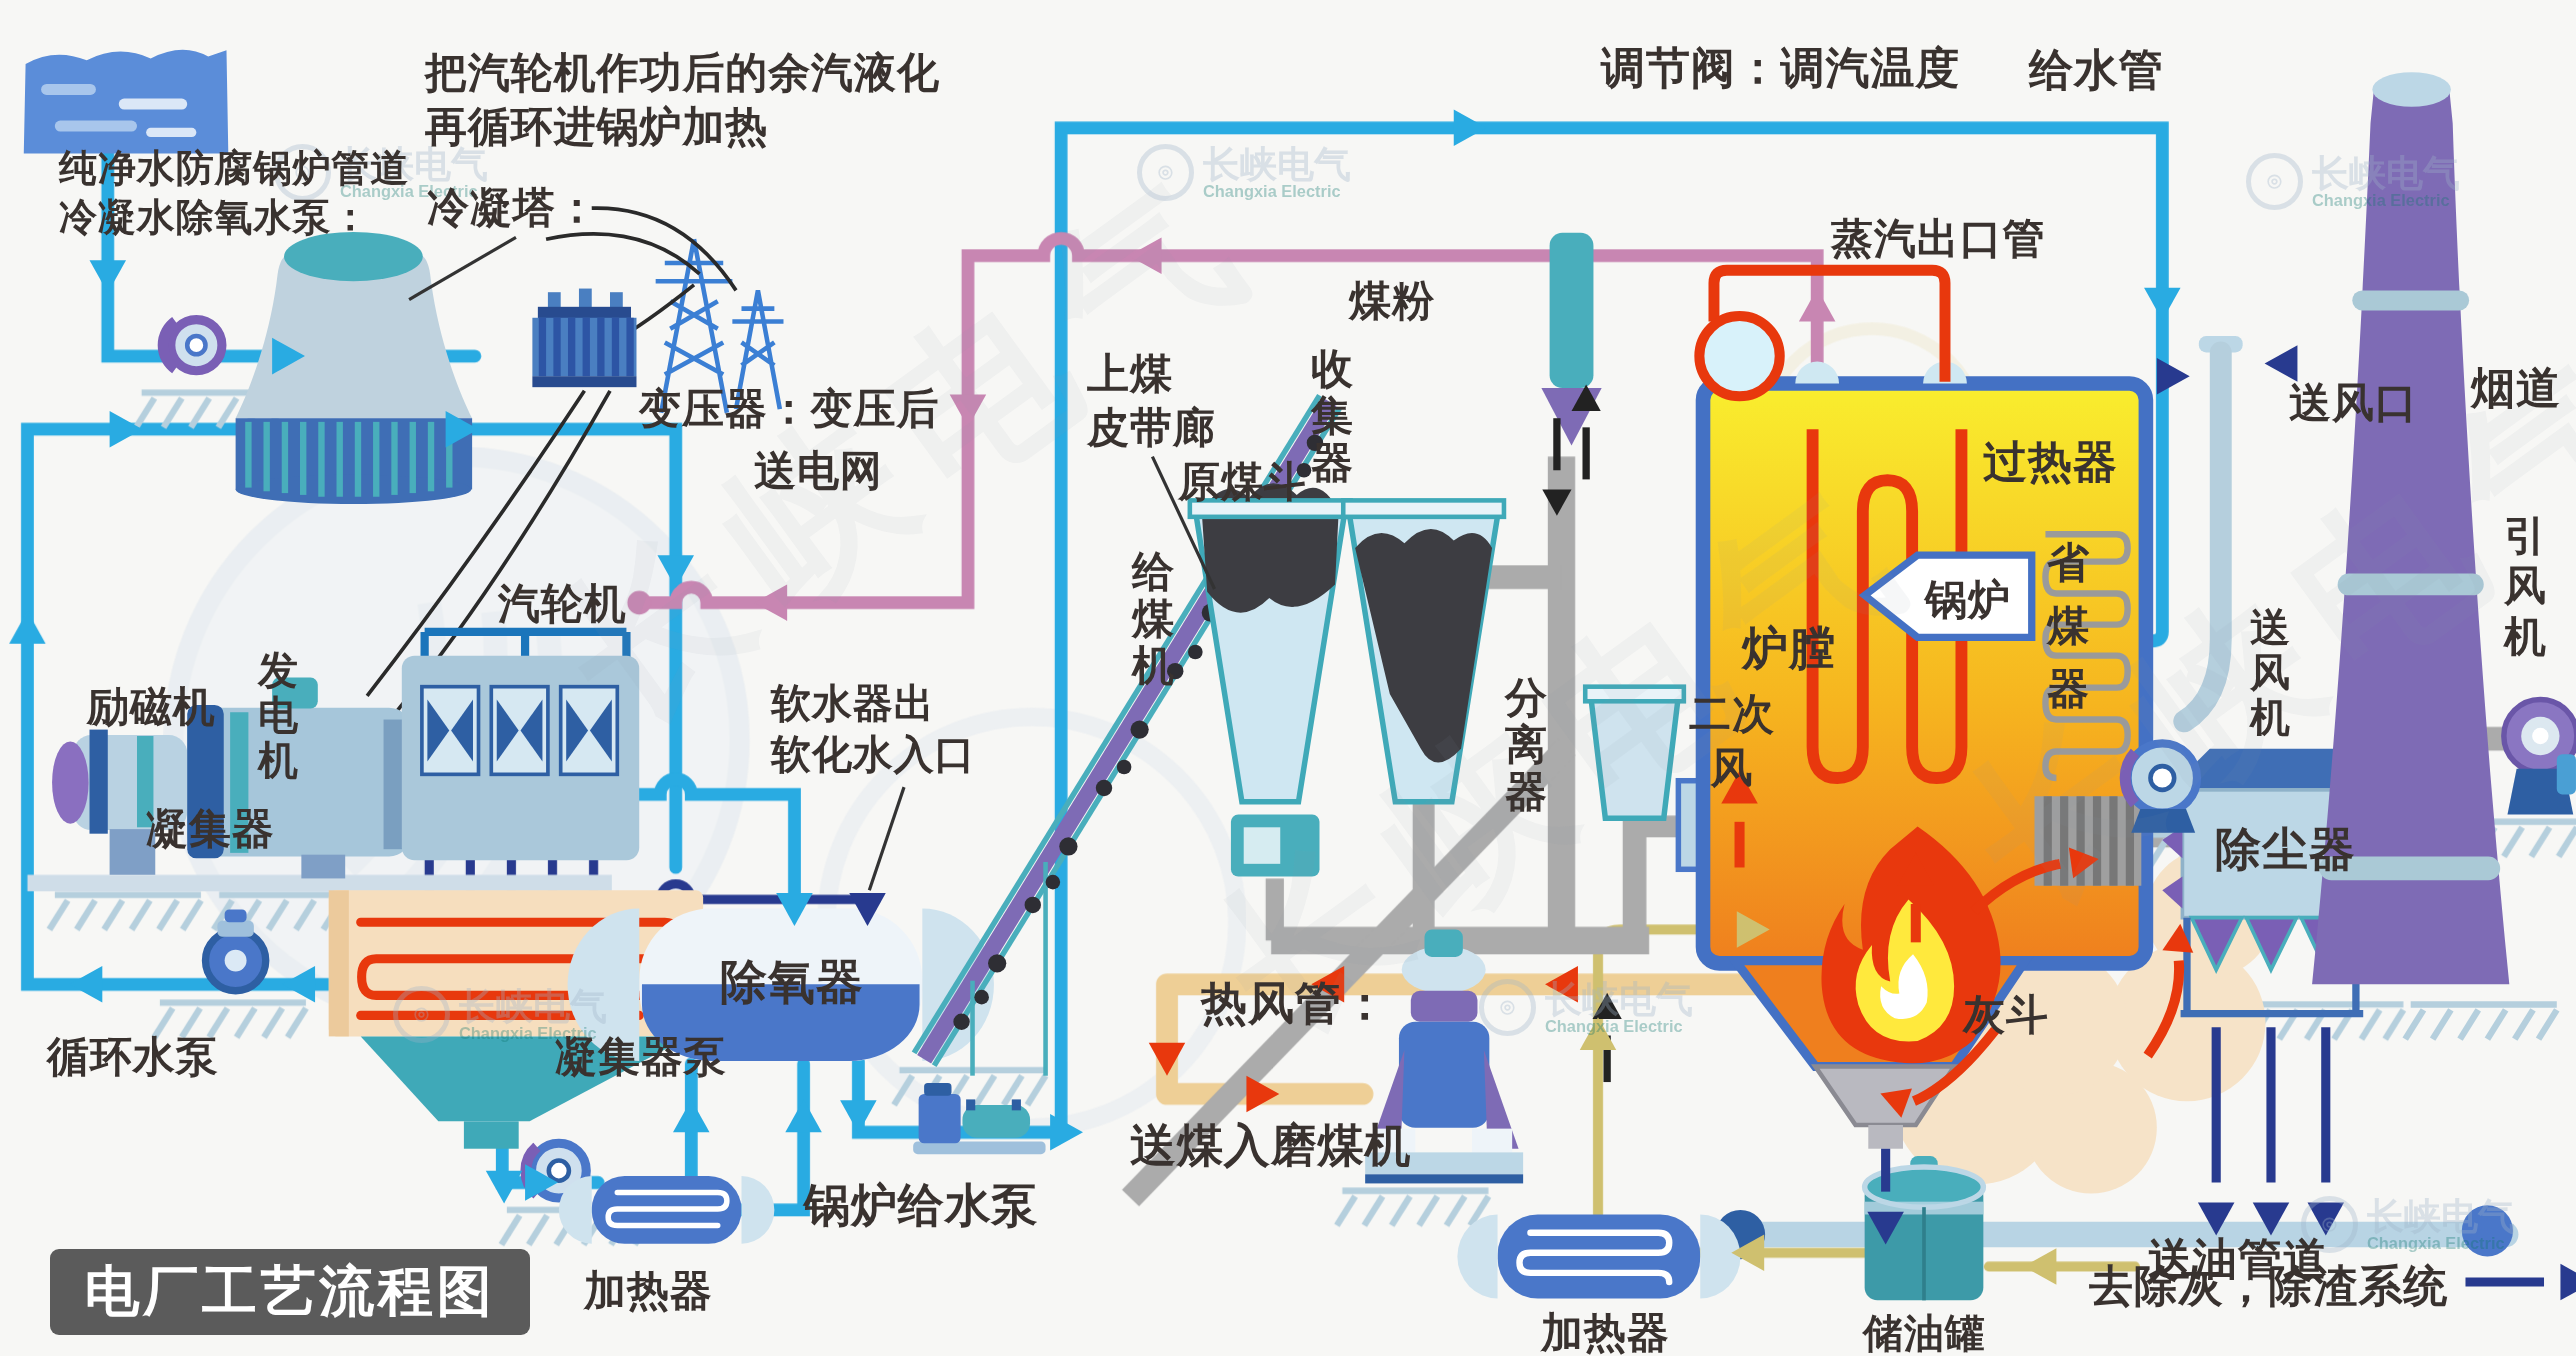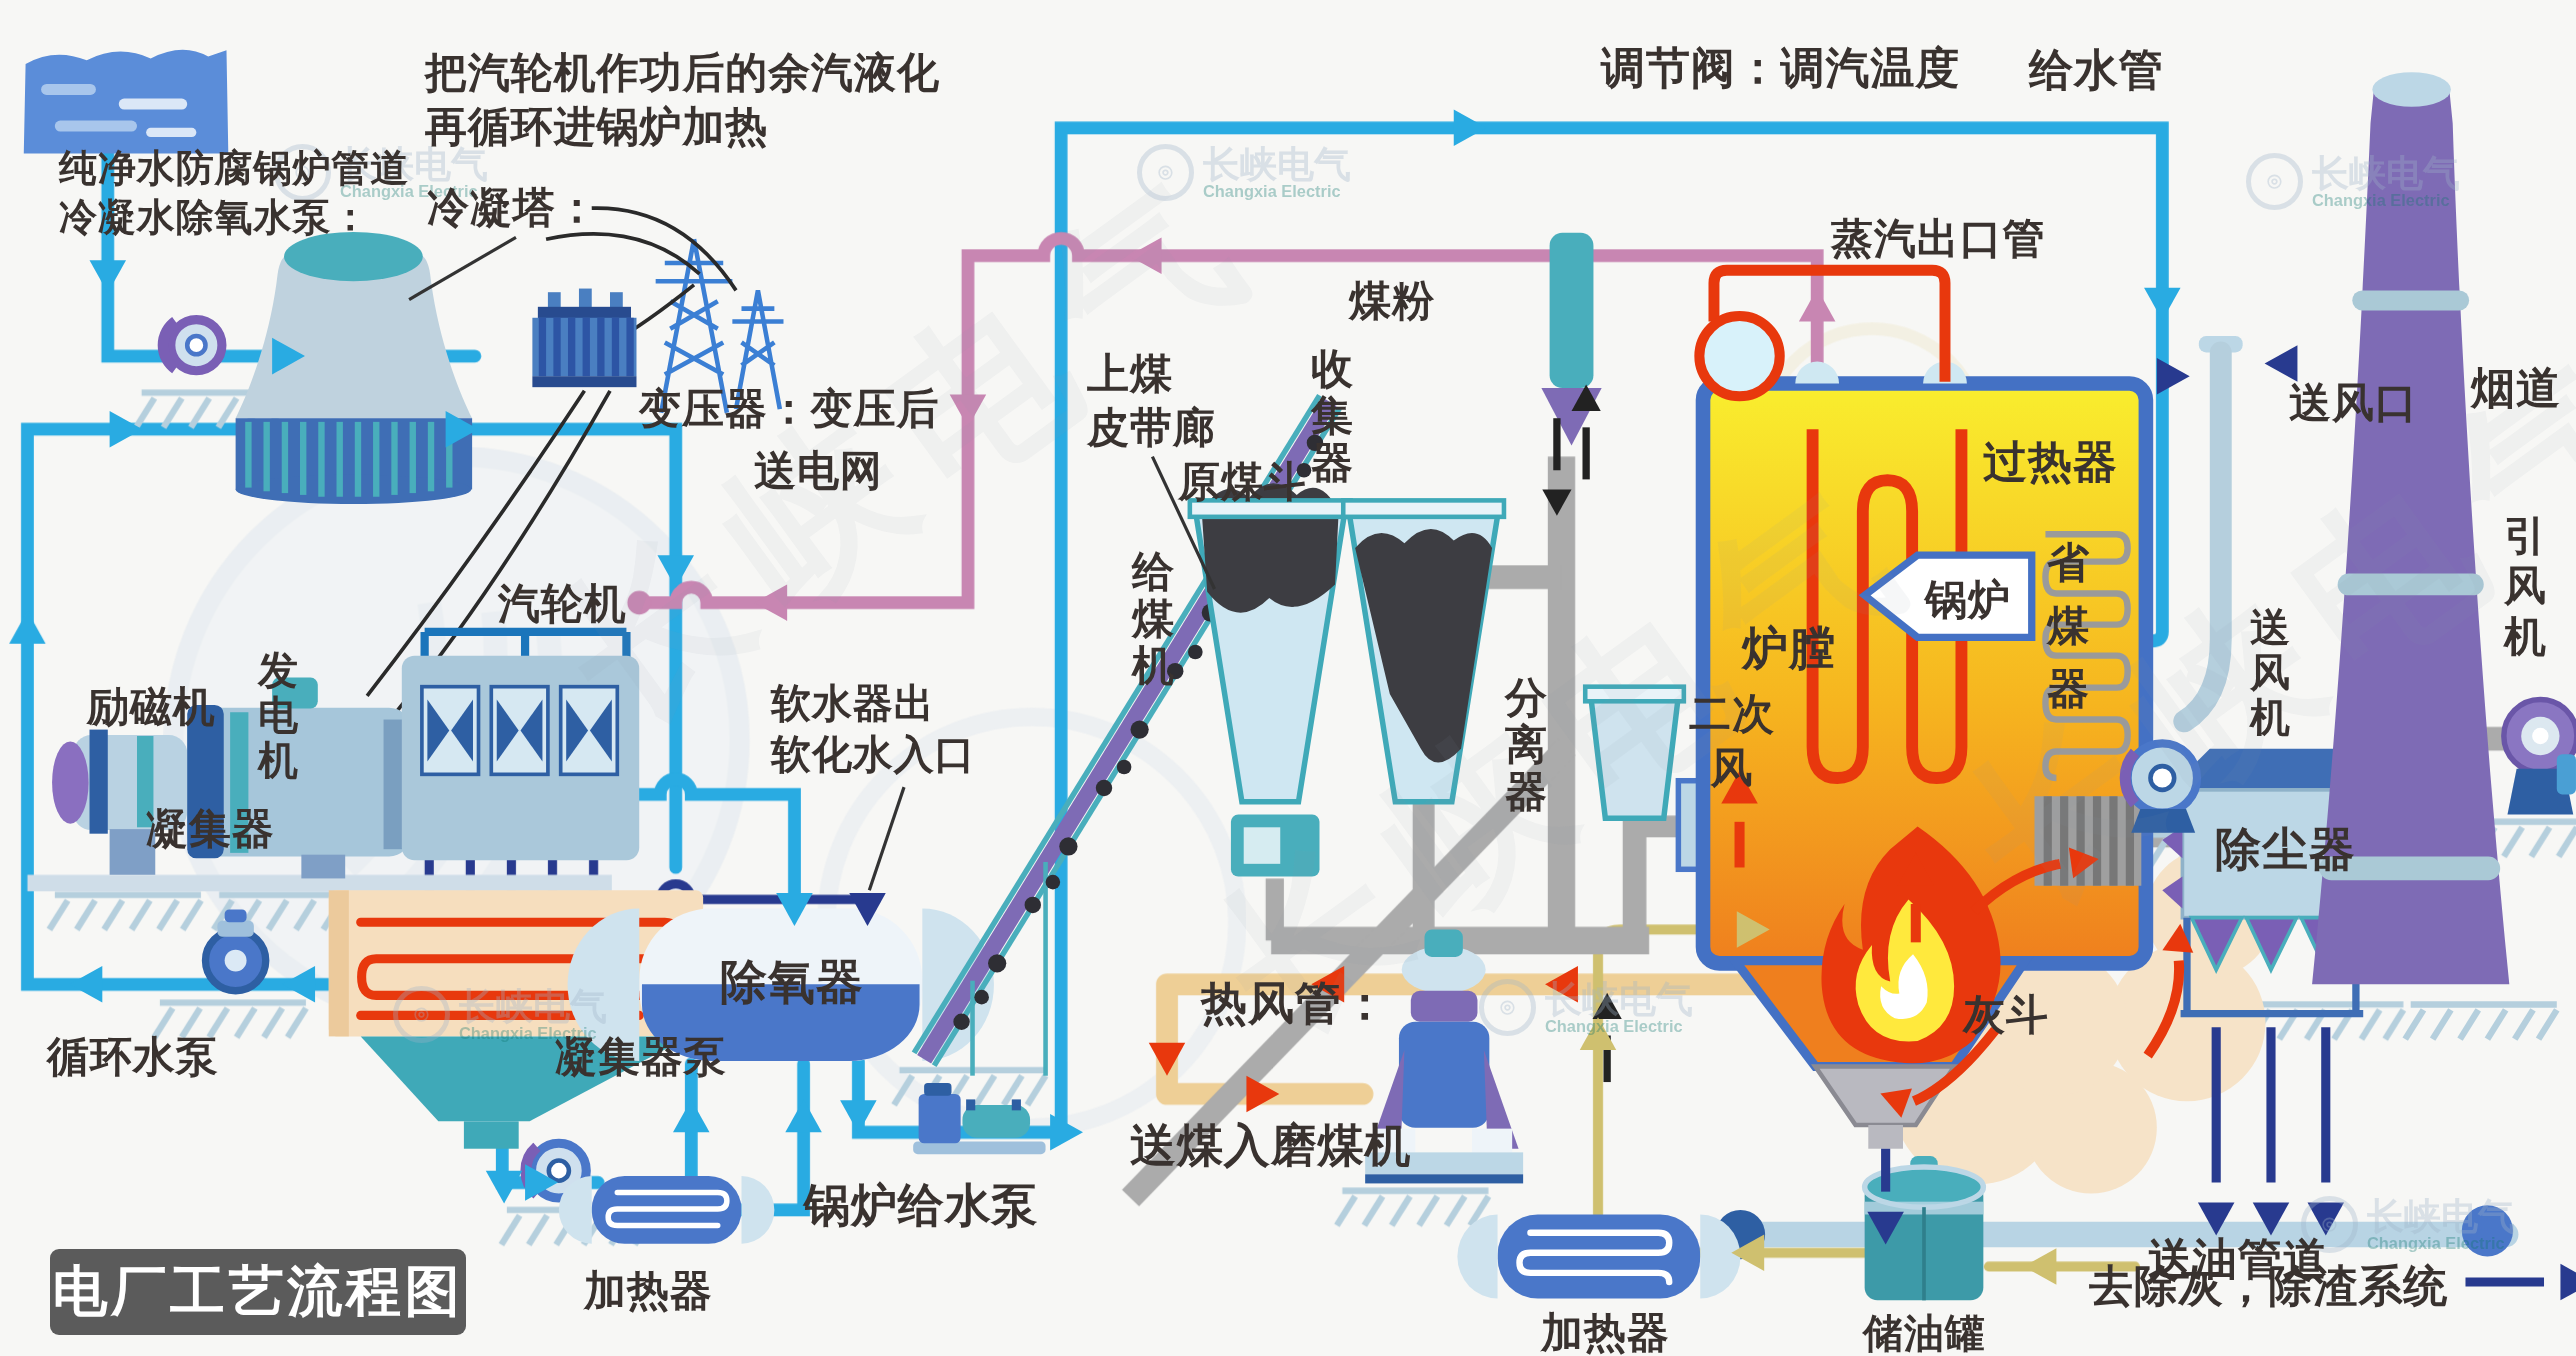--- a/index.html
+++ b/index.html
@@ -10,21 +10,21 @@
        line-height:1.28;letter-spacing:0.9px;}
   .vert{text-align:center;line-height:1.12;}
   .wm{position:absolute;z-index:2;display:flex;align-items:center;gap:9px;opacity:.33;}
   .wm .ring{width:47px;height:47px;border:5.5px solid #9fb3c8;border-radius:50%;
             display:flex;align-items:center;justify-content:center;color:#9fb3c8;
             font-size:24px;font-weight:700;}
   .wm .cn{font-size:37px;font-weight:700;color:#9fb3c8;line-height:1;}
   .wm .en{font-size:16.4px;font-weight:700;color:#0f766e;line-height:1;}
   .wmbig{position:absolute;z-index:2;font-size:173px;font-weight:700;color:#8b98a8;
          opacity:.07;transform:rotate(-36deg);letter-spacing:27px;white-space:nowrap;}
-  #title{position:absolute;left:50px;top:1249px;width:416px;height:86px;z-index:7;
+  #title{position:absolute;left:50px;top:1249px;width:480px;height:86px;z-index:7;
          background:#5b5b5b;border-radius:9px;display:flex;align-items:center;
          justify-content:center;color:#ffffff;font-size:55px;font-weight:700;letter-spacing:3.7px;}
 </style>
 </head>
 <body>
 
 <div id="stage">
 
 <svg id="art" width="2576" height="1356" viewBox="0 0 2821 1485">
 <defs>

